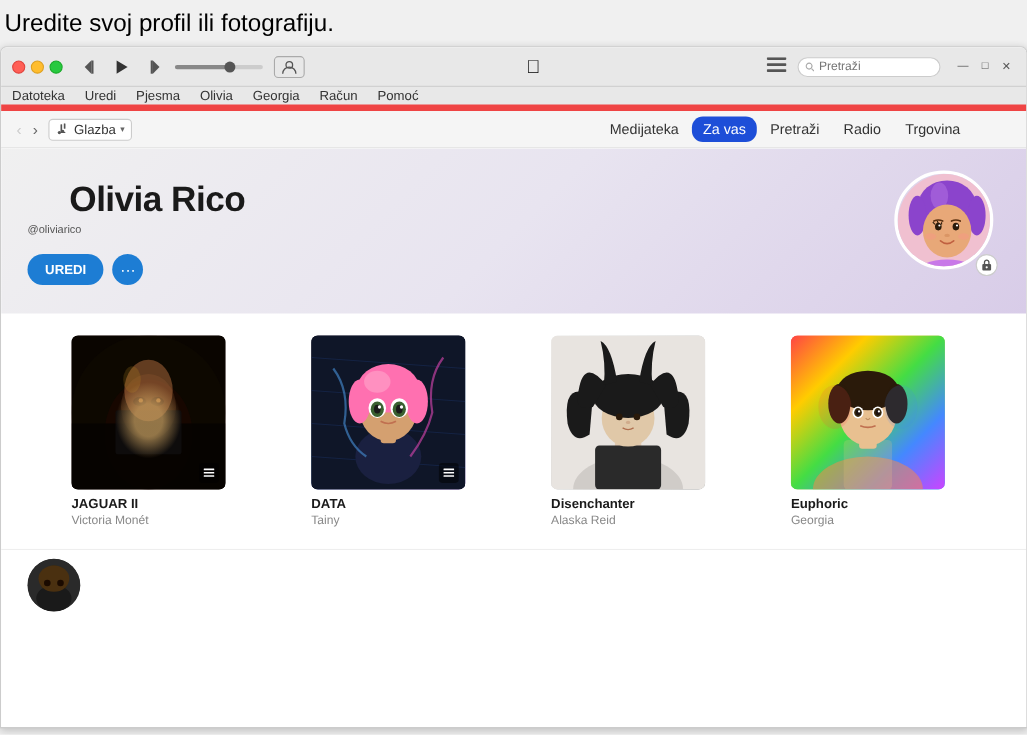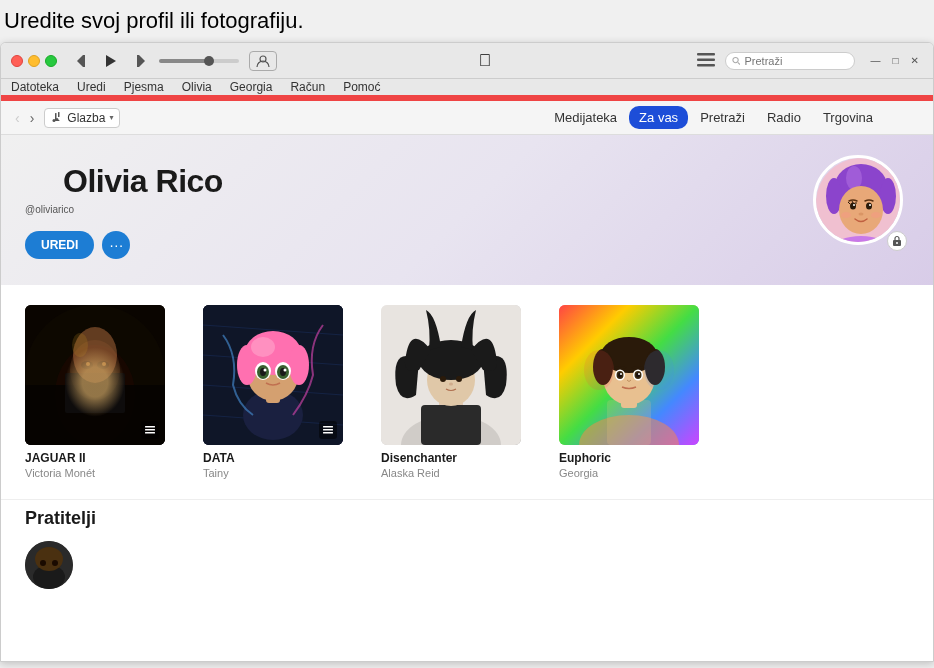--- a/index.html
+++ b/index.html
@@ -301,20 +301,21 @@
     }
 
     .albums-grid {
       display: flex;
       gap: 14px;
     }
 
     .album-item {
       width: 164px;
       cursor: pointer;
+      margin-left: 40px;
     }
 
     .album-art {
       width: 140px;
       height: 140px;
       border-radius: 6px;
       overflow: hidden;
       position: relative;
       margin-bottom: 6px;
     }
@@ -760,21 +761,20 @@
             </svg>
           </div>
           <div class="album-title">Euphoric</div>
           <div class="album-artist">Georgia</div>
         </div>
 
       </div>
     </div>
 
     <div class="friends-section">
-      <h2 class="friends-title">Pratitelji</h2>
       <div class="friends-avatars">
         <div class="friend-avatar">
           <svg width="48" height="48" viewBox="0 0 48 48" xmlns="http://www.w3.org/2000/svg">
             <circle cx="24" cy="24" r="24" fill="#2a2a2a"></circle>
             <ellipse cx="24" cy="20" rx="12" ry="14" fill="#3a2a0a"></ellipse>
             <ellipse cx="24" cy="36" rx="16" ry="12" fill="#1a1a1a"></ellipse>
             <ellipse cx="24" cy="18" rx="14" ry="12" fill="#4a3010"></ellipse>
             <ellipse cx="18" cy="22" rx="3" ry="3" fill="#1a0a00"></ellipse>
             <ellipse cx="30" cy="22" rx="3" ry="3" fill="#1a0a00"></ellipse>
           </svg>

